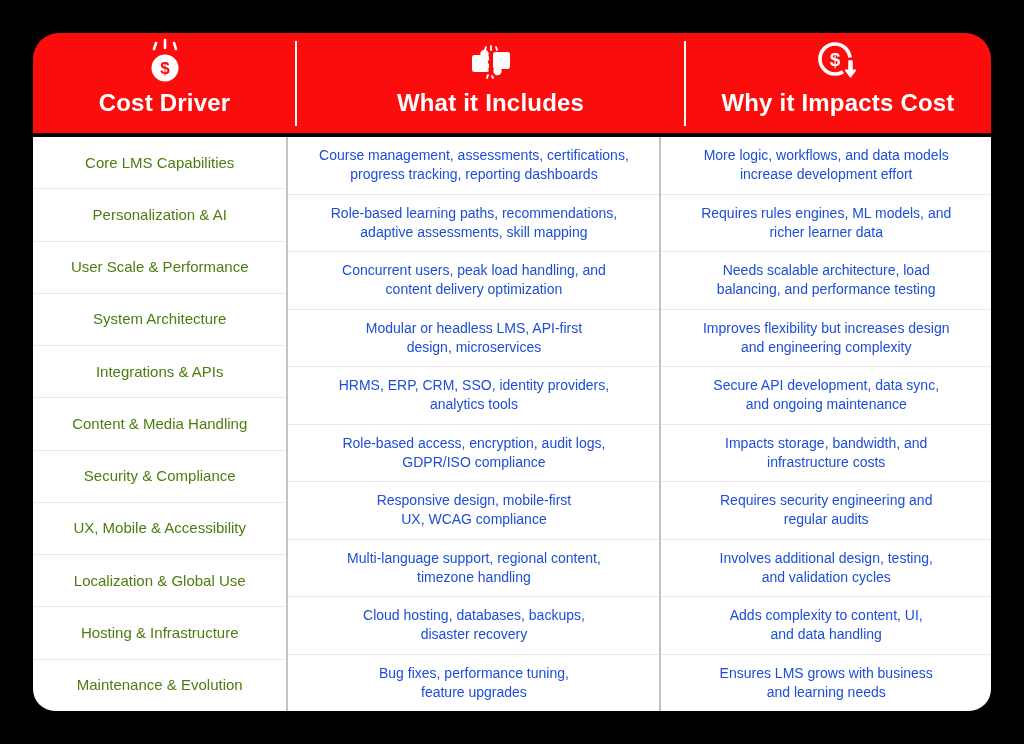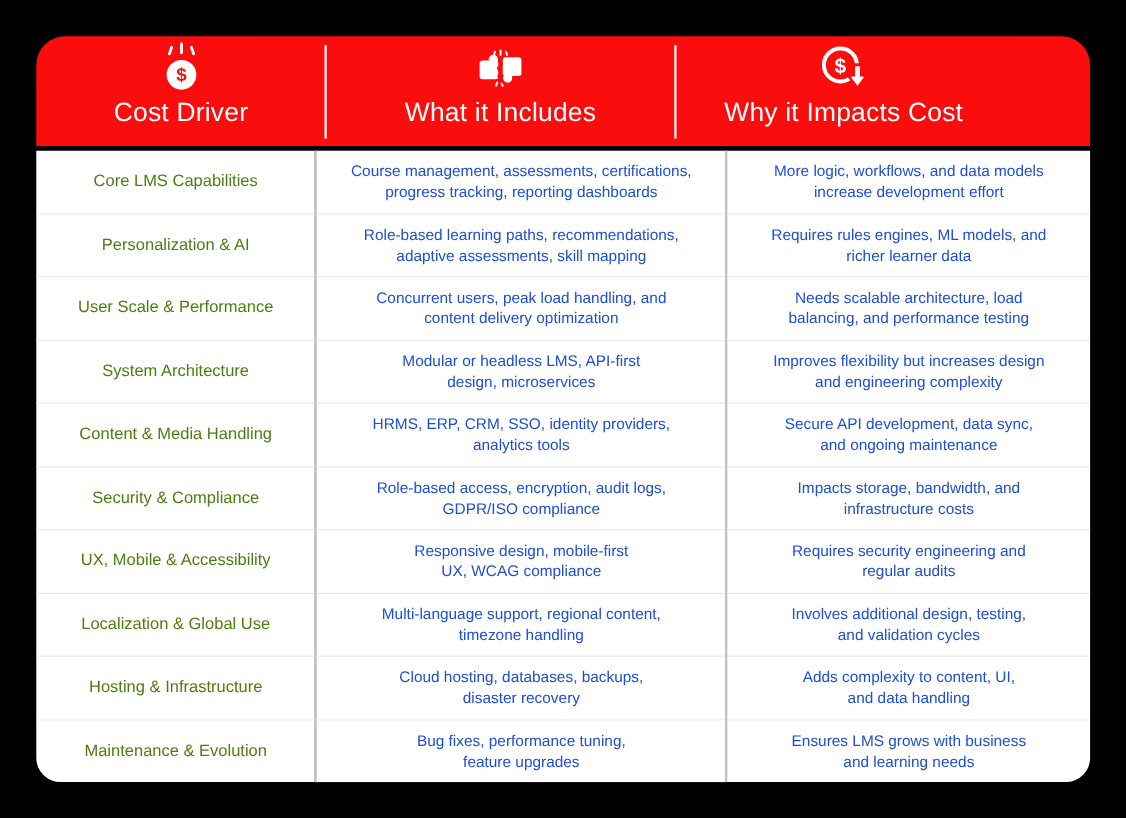--- a/index.html
+++ b/index.html
@@ -18,28 +18,28 @@
     height:100px; background:#FA0D0C;
     border-radius:26px 26px 0 0;
     display:flex; flex:none;
   }
   .header-cell {
     position:relative; display:flex; flex-direction:column;
     align-items:center; justify-content:flex-end;
     padding-bottom:16px; box-sizing:border-box;
   }
   .header-cell.hc1 { width:263px; }
-  .header-cell.hc2 { width:318px; }
+  .header-cell.hc2 { width:389px; }
   .header-cell.hc3 { width:306px; }
   .header-cell.hc1::after, .header-cell.hc2::after {
     content:""; position:absolute; right:-1px; top:8px; bottom:7px;
     width:2px; background:#fff;
   }
   .header-label {
-    color:#fff; font-size:24px; font-weight:normal; letter-spacing:0.2px;
+    color:#fff; font-size:24px; font-weight:bold; letter-spacing:0.2px;
     white-space:nowrap;
   }
   .header-icon { height:48px; display:flex; align-items:center; justify-content:center; margin-bottom:4px; }
   .black-line { height:4px; background:#000; flex:none; }
   .body-row { flex:1; display:flex; }
   .col { background:#fff; display:flex; flex-direction:column; box-sizing:border-box; }
   .col.c1 { width:263px; border-radius:0 0 0 22px; }
   .col.c2 { width:389px; border-left:2px solid #C2C2C2; border-right:2px solid #C2C2C2; }
   .col.c3 { width:342px; border-radius:0 0 22px 0; }
   .cell {
@@ -106,20 +106,21 @@
     </div>
 
     <div class="black-line"></div>
 
     <div class="body-row">
       <div class="col c1">
         <div class="cell driver">Core LMS Capabilities</div>
         <div class="cell driver">Personalization &amp; AI</div>
         <div class="cell driver">User Scale &amp; Performance</div>
         <div class="cell driver">System Architecture</div>
+        <div class="cell driver">Integrations &amp; APIs</div>
         <div class="cell driver">Content &amp; Media Handling</div>
         <div class="cell driver">Security &amp; Compliance</div>
         <div class="cell driver">UX, Mobile &amp; Accessibility</div>
         <div class="cell driver">Localization &amp; Global Use</div>
         <div class="cell driver">Hosting &amp; Infrastructure</div>
         <div class="cell driver">Maintenance &amp; Evolution</div>
       </div>
 
       <div class="col c2">
         <div class="cell detail">Course management, assessments, certifications,

